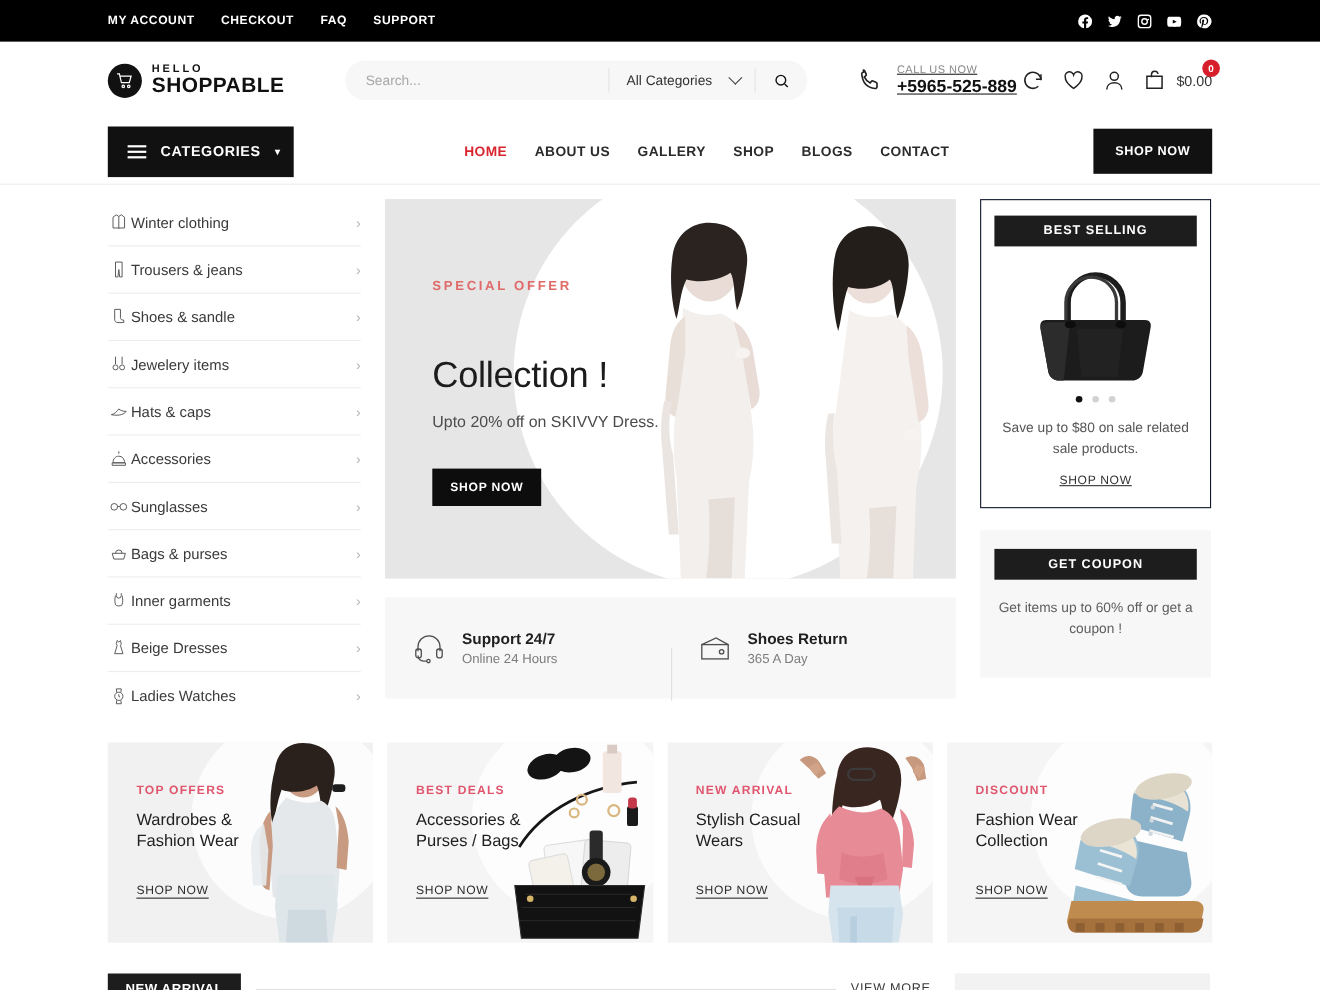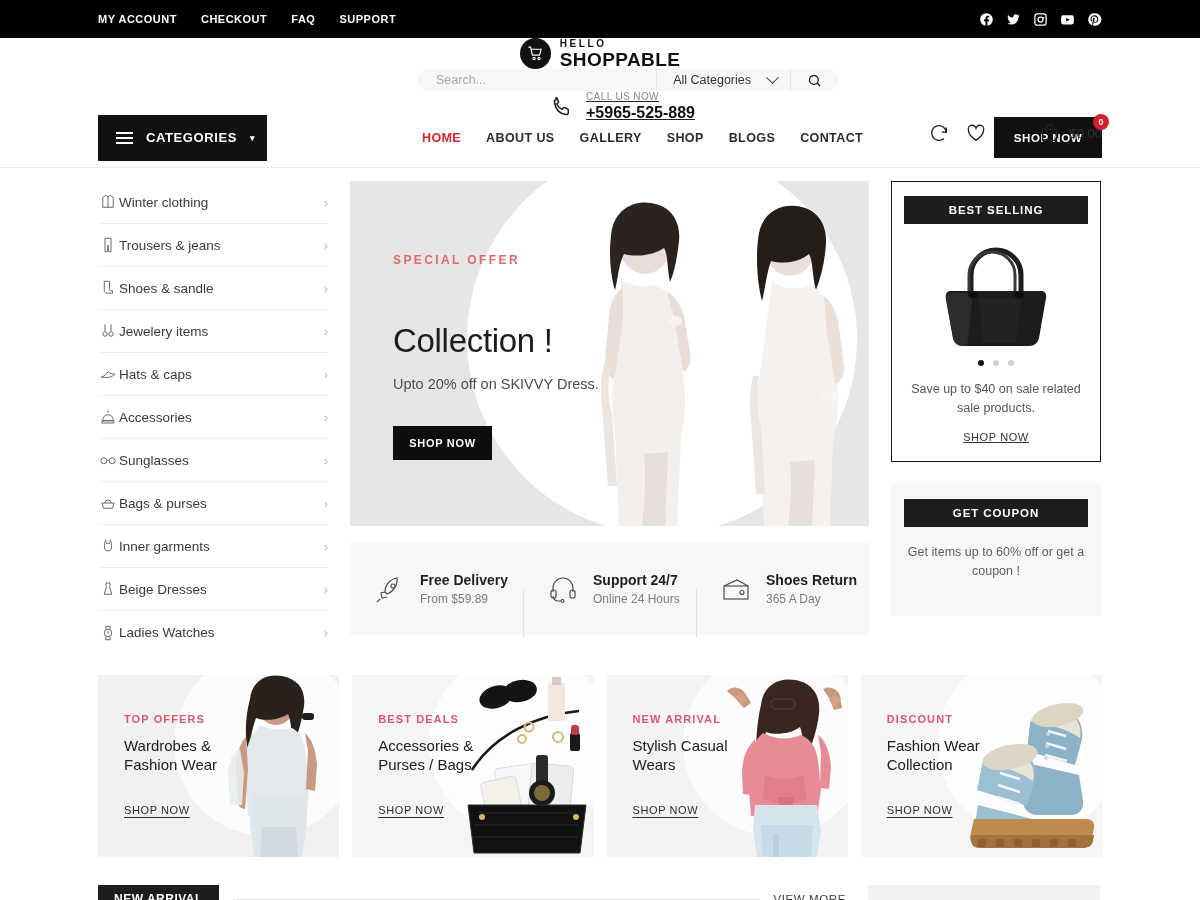--- a/index.html
+++ b/index.html
@@ -28,21 +28,20 @@
   .soc {
     width: 15px; height: 15px; fill: #fff;
     display: block;
   }
 
   
   .header {
     height: 70px; background: #fff;
     display: flex; align-items: center;
     padding: 0 98px;
-    flex-direction: column;
   }
   .logo { display: flex; align-items: center; gap: 9px; }
   .logo-mark {
     width: 31px; height: 31px; border-radius: 50%;
     background: #111; display: flex; align-items: center; justify-content: center;
   }
   .logo-mark svg { width: 17px; height: 17px; fill: none; stroke: #fff; stroke-width: 1.6; }
   .logo-text { line-height: 1; }
   .logo-hello {
     font-size: 10px; letter-spacing: 2.6px; color: #111; font-weight: 600;
@@ -526,32 +525,20 @@
             <span>Collection !</span>
           </div>
           <div class="hero-sub">Upto 20% off on SKIVVY Dress.</div>
           <div class="hero-btn">SHOP NOW</div>
         </div>
       </div>
 
       <div class="features">
         <div class="feat">
           <svg viewBox="0 0 32 32">
-              <path d="M13 21l-2-2c0-7 5-13 12-14 1 7-4 14-10 16z"></path>
-              <path d="M11 19l-4 1 1 5 5-1"></path>
-              <path d="M6 26l-3 3"></path>
-              <circle cx="19" cy="13" r="2"></circle>
-            </svg>
-          <div>
-            <div class="feat-t">Free Delivery</div>
-            <div class="feat-s">From $59.89</div>
-          </div>
-        </div>
-        <div class="feat">
-          <svg viewBox="0 0 32 32">
               <path d="M6 19v-4a10 10 0 0120 0v4"></path>
               <rect x="4" y="17" width="5" height="8" rx="2"></rect>
               <rect x="23" y="17" width="5" height="8" rx="2"></rect>
               <path d="M14 28h-3a5 5 0 01-5-5"></path>
               <circle cx="15.5" cy="28" r="1.5"></circle>
             </svg>
           <div>
             <div class="feat-t">Support 24/7</div>
             <div class="feat-s">Online 24 Hours</div>
           </div>
@@ -582,21 +569,21 @@
             <ellipse cx="42" cy="54" rx="5" ry="3.5" fill="#0d0d0d"></ellipse>
             <ellipse cx="88" cy="54" rx="5" ry="3.5" fill="#0d0d0d"></ellipse>
             <path d="M48 58h42l-5 44H52z" fill="#262626" opacity="0.6"></path>
           </svg>
         </div>
         <div class="dots">
           <span class="dot on"></span>
           <span class="dot"></span>
           <span class="dot"></span>
         </div>
-        <div class="widget-text">Save up to $40 on sale related sale products.</div>
+        <div class="widget-text">Save up to $80 on sale related sale products.</div>
         <a class="widget-link">SHOP NOW</a>
       </div>
 
       <div class="coupon-box">
         <div class="widget-head">GET COUPON</div>
         <div class="coupon-text">Get items up to 60% off or get a coupon !</div>
       </div>
     </div>
   </div>
 

